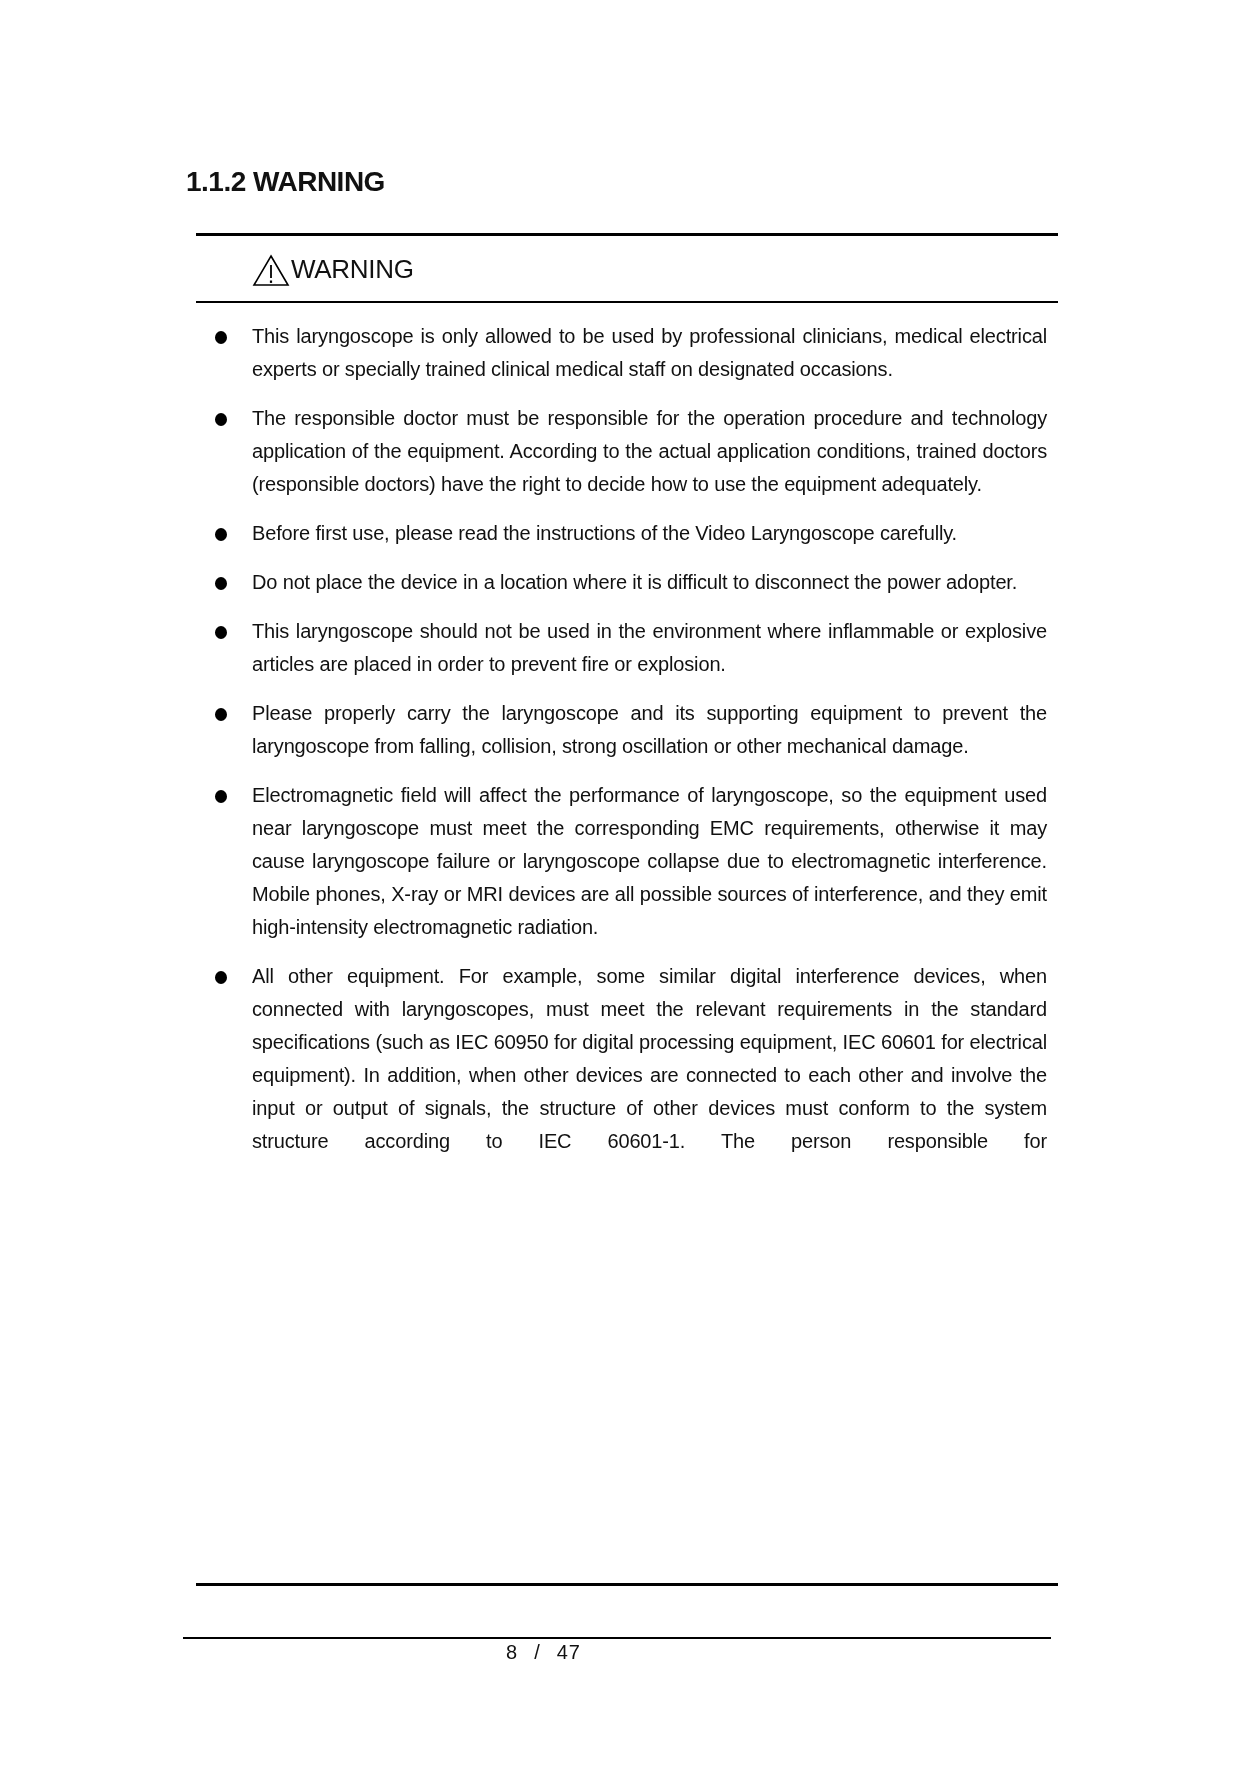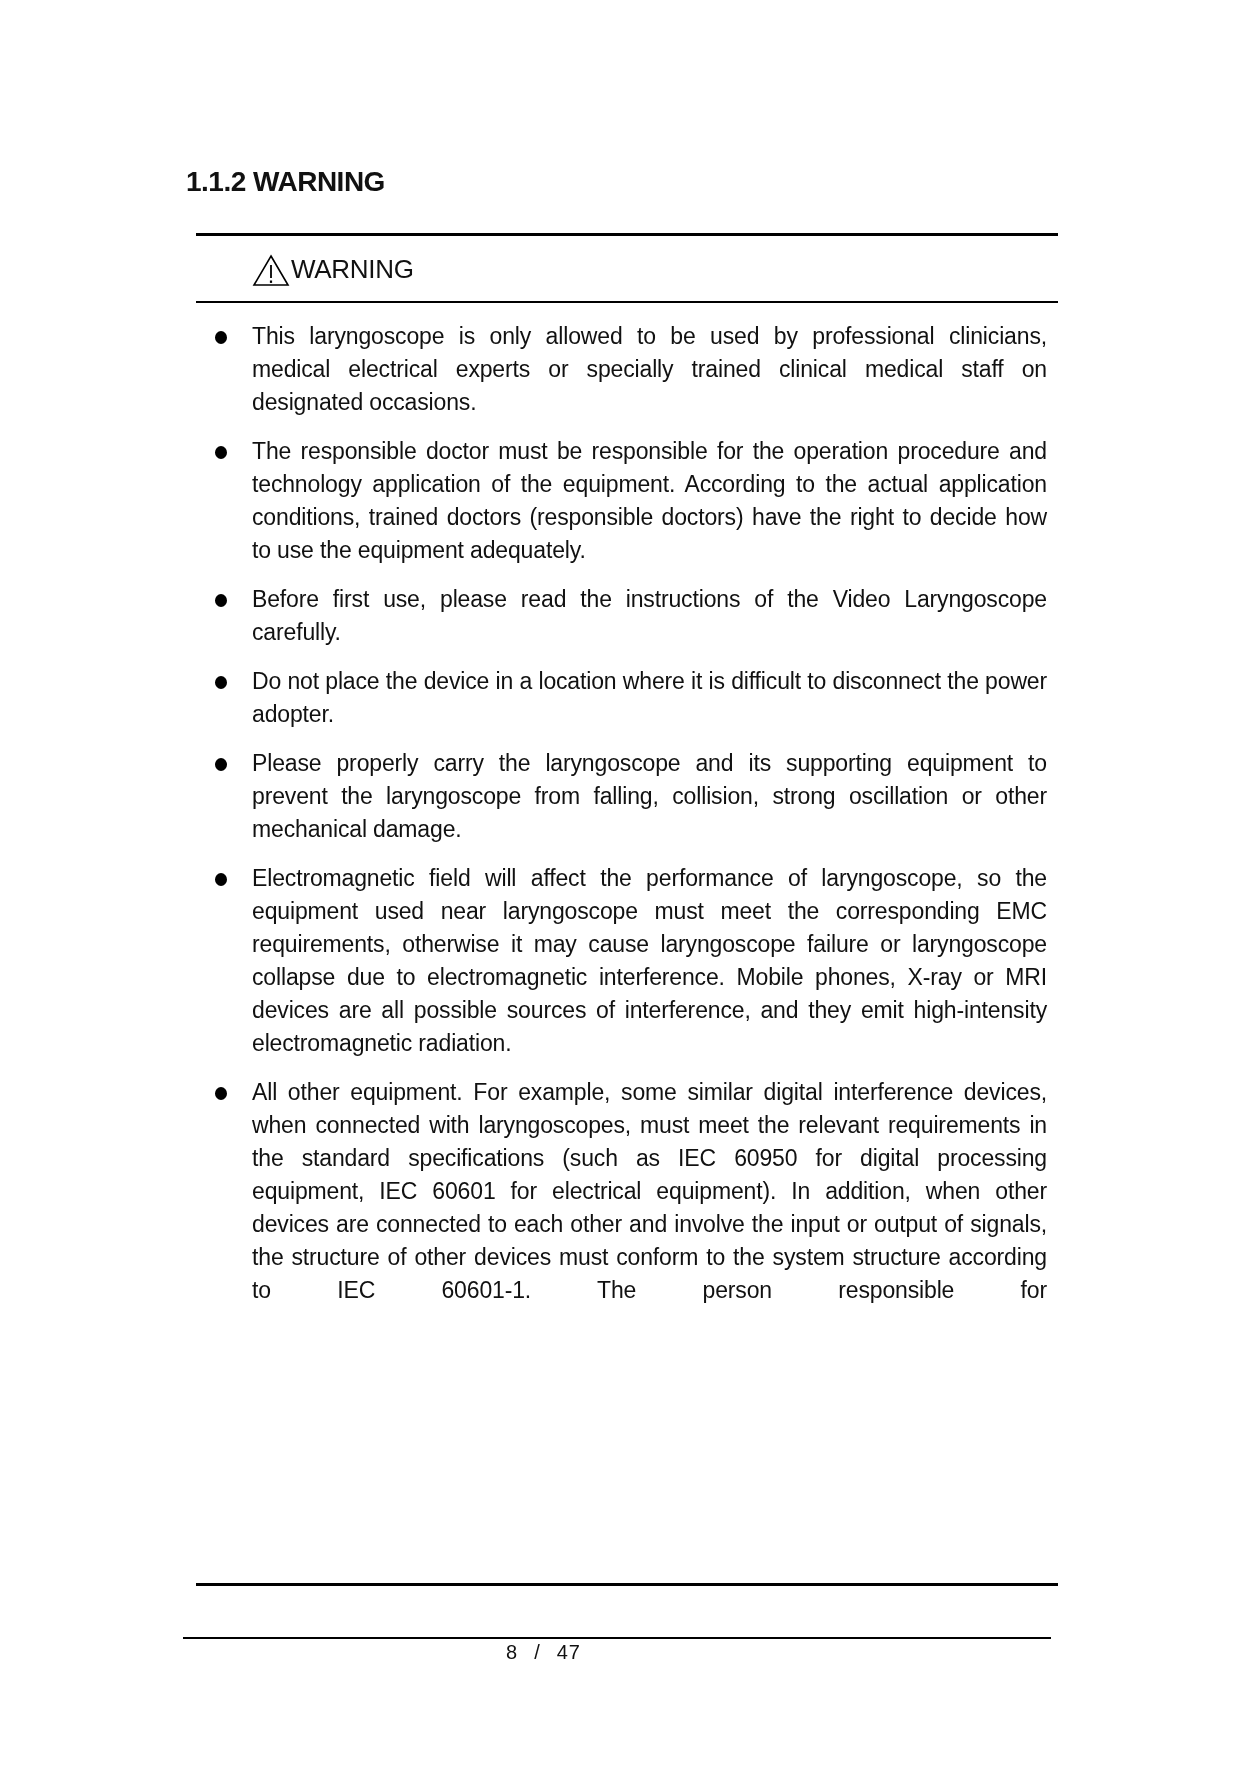--- a/index.html
+++ b/index.html
@@ -6,21 +6,21 @@
   body { width:1241px; height:1778px; position:relative; overflow:hidden;
          font-family:"Liberation Sans", sans-serif; color:#111; }
   .section-title { position:absolute; left:186px; top:166px; font-size:28px; font-weight:bold;
                    letter-spacing:-0.5px; margin:0; }
   .rule-thick { position:absolute; left:196px; width:862px; height:3px; background:#000; }
   .rule-thin { position:absolute; height:2px; background:#000; }
   .warn-head { position:absolute; left:252px; top:254px; display:flex; align-items:flex-start;
                font-size:26px; font-weight:normal; letter-spacing:-0.3px; }
   .warn-head svg { width:38px; height:33px; margin-right:1px; }
   .list { position:absolute; left:210px; top:320px; width:837px; margin:0; padding:0; list-style:none; }
-  .item { position:relative; padding-left:42px; font-size:23px; line-height:33px;
+  .item { position:relative; padding-left:42px; font-size:20px; line-height:33px;
           text-align:justify; margin-bottom:16px; letter-spacing:-0.15px; }
   .bullet { position:absolute; left:5px; top:11px; width:12px; height:13px; border-radius:50%;
             background:#000; }
   .page-num { position:absolute; left:0; width:1087px; top:1641px; text-align:center;
               font-size:20px; letter-spacing:1px; }
   .page-num span { display:inline-block; margin:0 8px; }
 </style>
 </head>
 <body>
 
@@ -37,20 +37,21 @@
   <span>WARNING</span>
 </div>
 
 <div class="rule-thick" style="top:301px; height:2px;"></div>
 
 <ul class="list">
   <li class="item"><span class="bullet"></span><span>This laryngoscope is only allowed to be used by professional clinicians, medical electrical experts or specially trained clinical medical staff on designated occasions.</span></li>
   <li class="item"><span class="bullet"></span><span>The responsible doctor must be responsible for the operation procedure and technology application of the equipment. According to the actual application conditions, trained doctors (responsible doctors) have the right to decide how to use the equipment adequately.</span></li>
   <li class="item"><span class="bullet"></span><span>Before first use, please read the instructions of the Video Laryngoscope carefully.</span></li>
   <li class="item"><span class="bullet"></span><span>Do not place the device in a location where it is difficult to disconnect the power adopter.</span></li>
+  <li class="item"><span class="bullet"></span><span>This laryngoscope should not be used in the environment where inflammable or explosive articles are placed in order to prevent fire or explosion.</span></li>
   <li class="item"><span class="bullet"></span><span>Please properly carry the laryngoscope and its supporting equipment to prevent the laryngoscope from falling, collision, strong oscillation or other mechanical damage.</span></li>
   <li class="item"><span class="bullet"></span><span>Electromagnetic field will affect the performance of laryngoscope, so the equipment used near laryngoscope must meet the corresponding EMC requirements, otherwise it may cause laryngoscope failure or laryngoscope collapse due to electromagnetic interference. Mobile phones, X-ray or MRI devices are all possible sources of interference, and they emit high-intensity electromagnetic radiation.</span></li>
   <li class="item" style="text-align-last: justify;"><span class="bullet"></span><span>All other equipment. For example, some similar digital interference devices, when connected with laryngoscopes, must meet the relevant requirements in the standard specifications (such as IEC 60950 for digital processing equipment, IEC 60601 for electrical equipment). In addition, when other devices are connected to each other and involve the input or output of signals, the structure of other devices must conform to the system structure according to IEC 60601-1. The person responsible for</span></li>
 </ul>
 
 <div class="rule-thick" style="top:1583px;"></div>
 
 <div class="rule-thin" style="top:1637px; left:183px; width:868px;"></div>
 
 <div class="page-num">

